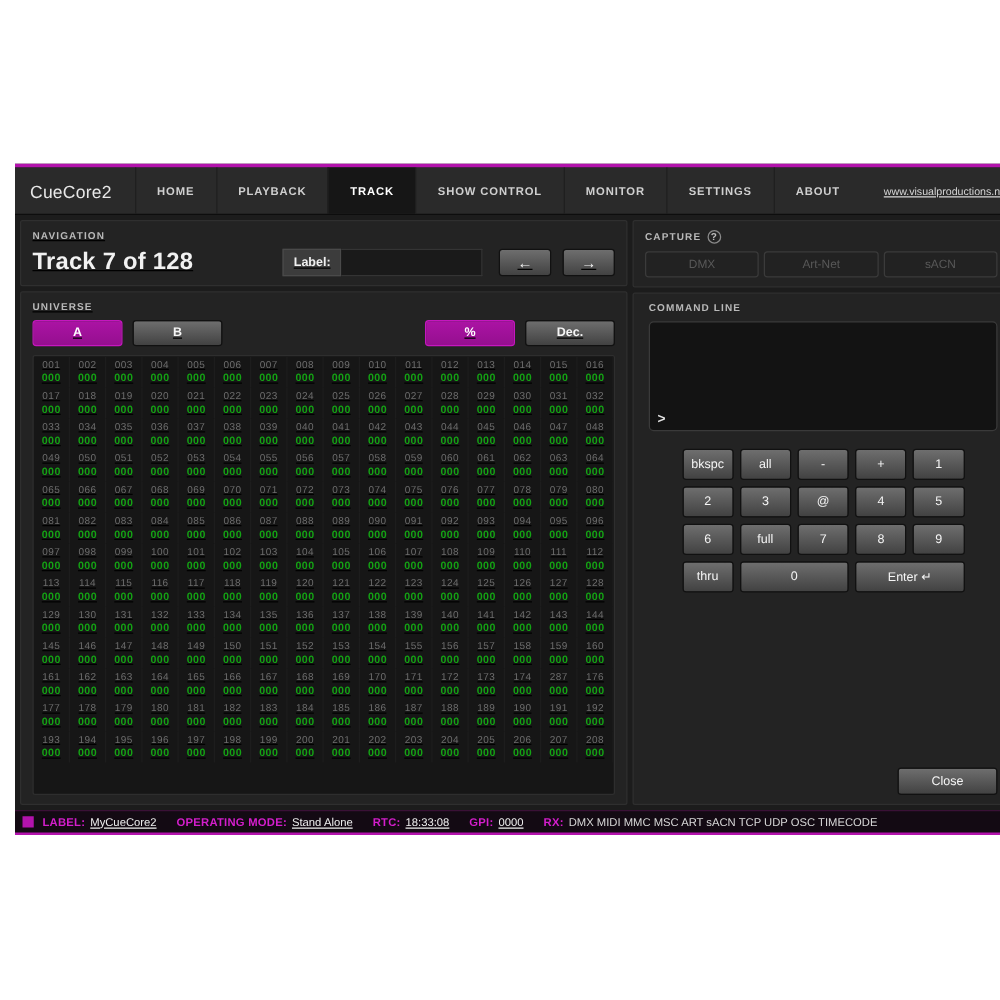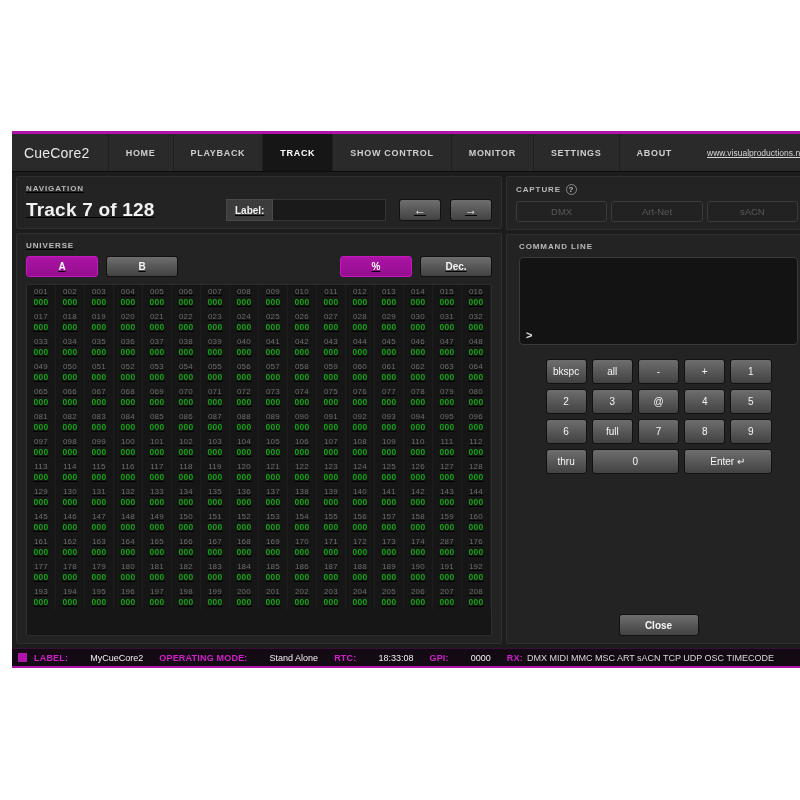--- a/index.html
+++ b/index.html
@@ -83,30 +83,30 @@
   
   .cmd-panel { flex: 1; display: flex; flex-direction: column; padding-left: 12px; }
   .cmd-box { height: 88px; background: #131313; border: 1px solid #3a3a3a; border-radius: 4px;
              position: relative; }
   .cmd-prompt { position: absolute; left: 6px; bottom: 3px; color: #e4e4e4; font-size: 11px;
                 font-weight: bold; }
   .keypad { margin: 14px auto 0; width: 226px; display: grid; grid-template-columns: repeat(5, 1fr);
             gap: 5px; }
   .key { height: 25px; font-size: 10px; }
   .key.wide2 { grid-column: span 2; }
-  .close-row { margin-top: auto; display: flex; justify-content: center; font-weight: bold; }
+  .close-row { margin-top: auto; display: flex; justify-content: flex-end; }
   .close-btn { width: 80px; height: 22px; font-size: 10px; }
 
   
   .statusbar { height: 20px; background: #130a13; border-top: 1px solid #3a1136;
                border-bottom: 2px solid #b313ad; display: flex; align-items: center;
                padding-left: 6px; gap: 0; font-size: 9px; white-space: nowrap; overflow: hidden; }
   .sq { width: 9px; height: 9px; background: #b313ad; margin-right: 7px; flex: none; }
   .sk { color: #d41ecc; font-weight: bold; letter-spacing: .2px; }
-  .sv { color: #f0f0f0; margin-left: 22px; margin-right: 16px; }
+  .sv { color: #f0f0f0; margin-left: 4px; margin-right: 16px; text-decoration: underline; }
   .rx-list { color: #d8d8d8; margin-left: 4px; }
 </style>
 </head>
 <body>
 
 <div id="app">
 
   <div class="topbar">
     <div class="brand">CueCore2</div>
     <div class="tabs">

